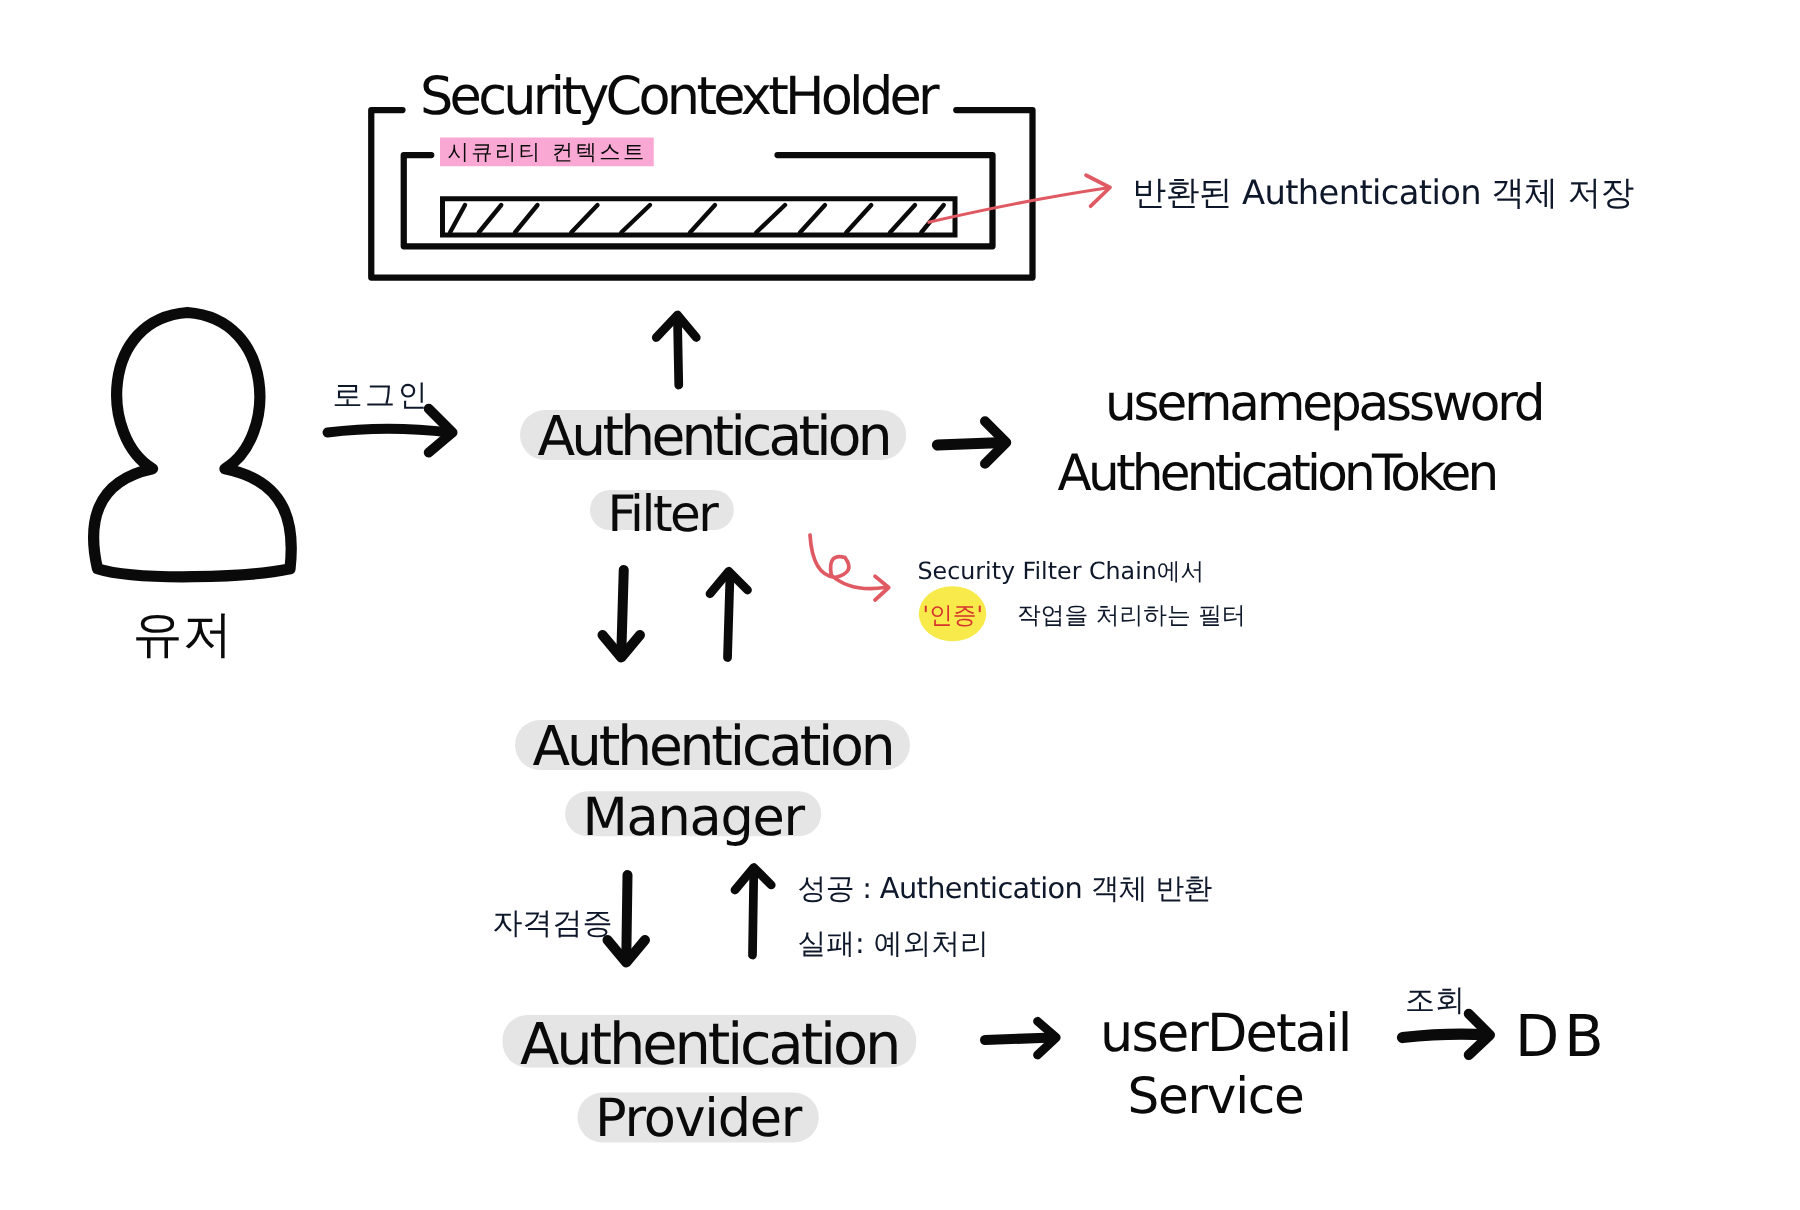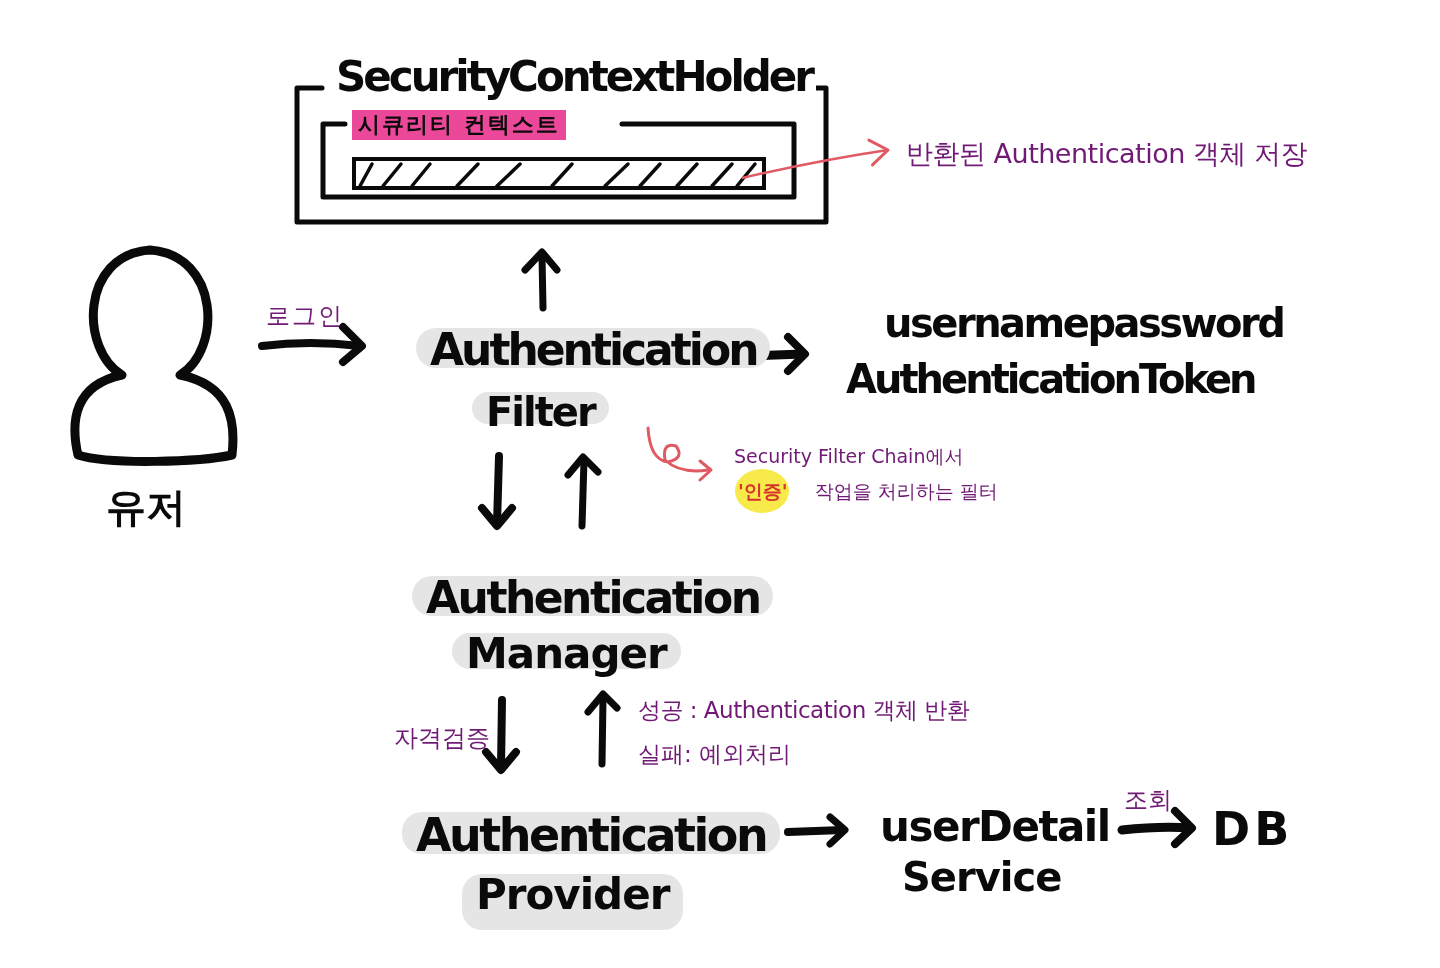--- a/index.html
+++ b/index.html
@@ -1,20 +1,20 @@
 <!DOCTYPE html>
 <html><head>
   <meta charset="utf-8">
   <style>
     html, body { margin: 0; padding: 0; background: #ffffff; }
     body { width: 1440px; height: 968px; position: relative; overflow: hidden;
            font-family: "DejaVu Sans", sans-serif; color: #0a0a0a; }
     .abs { position: absolute; }
-    .hand { font-family: "DejaVu Sans", sans-serif; font-weight: bold; letter-spacing: -1px; color: #0a0a0a; white-space: nowrap; }
-    .red { color: #701a75; font-family: "DejaVu Sans", sans-serif; white-space: nowrap; }
+    .hand { font-family: "DejaVu Sans", sans-serif; font-weight: normal; letter-spacing: -1px; color: #0a0a0a; white-space: nowrap; }
+    .red { color: #0f172a; font-family: "DejaVu Sans", sans-serif; white-space: nowrap; }
     .hl { background: #e5e5e5; border-radius: 20px; }
     svg.overlay { position: absolute; left: 0; top: 0; }
     .node-line { position: absolute; display: inline-block; padding: 0 14px; line-height: 1; }
   </style>
 </head>
 <body>
 
 <svg class="overlay" width="1440" height="968" viewBox="0 0 1440 968">
   <defs>
     <marker id="arrowBlack" markerWidth="10" markerHeight="10" refX="6" refY="5" orient="auto" markerUnits="strokeWidth">
@@ -75,45 +75,45 @@
   <path d="M788,832 L843,830" fill="none" stroke="#0a0a0a" stroke-width="8" stroke-linecap="round"></path>
   <path d="M830,817 L845,830 L830,844" fill="none" stroke="#0a0a0a" stroke-width="7" stroke-linecap="round" stroke-linejoin="round"></path>
 
   <path d="M1122,830 Q1160,826 1190,828" fill="none" stroke="#0a0a0a" stroke-width="9" stroke-linecap="round"></path>
   <path d="M1175,811 L1192,828 L1175,844" fill="none" stroke="#0a0a0a" stroke-width="8" stroke-linecap="round" stroke-linejoin="round"></path>
 
   <ellipse cx="762" cy="491" rx="27" ry="22" fill="#f7ea4a"></ellipse>
 </svg>
 
 <div class="abs hand" style="left:332px; top:52px; font-size:42px; background:#fff; padding:0 4px; letter-spacing:-3px;">SecurityContextHolder</div>
-<div class="abs hand" style="left:352px; top:110px; font-size:22px; background:#ec4899; padding:0 6px; letter-spacing:2px;">시큐리티 컨텍스트</div>
+<div class="abs hand" style="left:352px; top:110px; font-size:17px; background:#f9a8d4; padding:0 6px; letter-spacing:2px;">시큐리티 컨텍스트</div>
 <div class="abs red" style="left:906px; top:136px; font-size:27px; letter-spacing:-0.5px;">반환된 Authentication 객체 저장</div>
 
 <div class="abs hand" style="left:106px; top:480px; font-size:40px; letter-spacing:0;">유저</div>
 <div class="abs red" style="left:266px; top:300px; font-size:24px; letter-spacing:2px;">로그인</div>
 
 <div class="abs hand hl node-line" style="left:416px; top:328px; font-size:44px; height:40px; padding-top:0; letter-spacing:-3px;">Authentication</div>
 <div class="abs hand hl node-line" style="left:472px; top:392px; font-size:40px; height:32px; letter-spacing:-2px;">Filter</div>
 
 <div class="abs red" style="left:734px; top:444px; font-size:19px;">Security Filter Chain에서</div>
 <div class="abs" style="left:738px; top:479px; white-space:nowrap;">
-  <span class="red" style="font-size:19px; font-weight:bold; color:#d6332f;">'인증'</span>
+  <span class="red" style="font-size:19px; font-weight:normal; color:#d6332f;">'인증'</span>
   <span class="red" style="font-size:19px; margin-left:22px;">작업을 처리하는 필터</span>
 </div>
 
 <div class="abs hand" style="left:884px; top:300px; font-size:40px; letter-spacing:-2.5px;">usernamepassword</div>
 <div class="abs hand" style="left:846px; top:356px; font-size:40px; letter-spacing:-3px;">AuthenticationToken</div>
 
 <div class="abs hand hl node-line" style="left:412px; top:576px; font-size:44px; height:40px; letter-spacing:-2.5px;">Authentication</div>
 <div class="abs hand hl node-line" style="left:452px; top:633px; font-size:42px; height:36px; letter-spacing:-1px;">Manager</div>
 
 <div class="abs red" style="left:394px; top:722px; font-size:24px;">자격검증</div>
 <div class="abs red" style="left:638px; top:695px; font-size:23px; letter-spacing:-0.5px;">성공 : Authentication 객체 반환</div>
 <div class="abs red" style="left:638px; top:739px; font-size:23px;">실패: 예외처리</div>
 
 <div class="abs hand hl node-line" style="left:402px; top:812px; font-size:46px; height:42px; letter-spacing:-2.5px;">Authentication</div>
-<div class="abs hand hl node-line" style="left:462px; top:874px; font-size:42px; height:56px; letter-spacing:-1px;">Provider</div>
+<div class="abs hand hl node-line" style="left:462px; top:874px; font-size:42px; height:40px; letter-spacing:-1px;">Provider</div>
 
 <div class="abs hand" style="left:880px; top:802px; font-size:42px; letter-spacing:-1.5px;">userDetail</div>
 <div class="abs hand" style="left:902px; top:854px; font-size:40px; letter-spacing:-1px;">Service</div>
 <div class="abs red" style="left:1124px; top:784px; font-size:24px;">조회</div>
 
 <div class="abs hand" style="left:1212px; top:802px; font-size:46px; letter-spacing:4px;">DB</div>
 
 </body></html>

